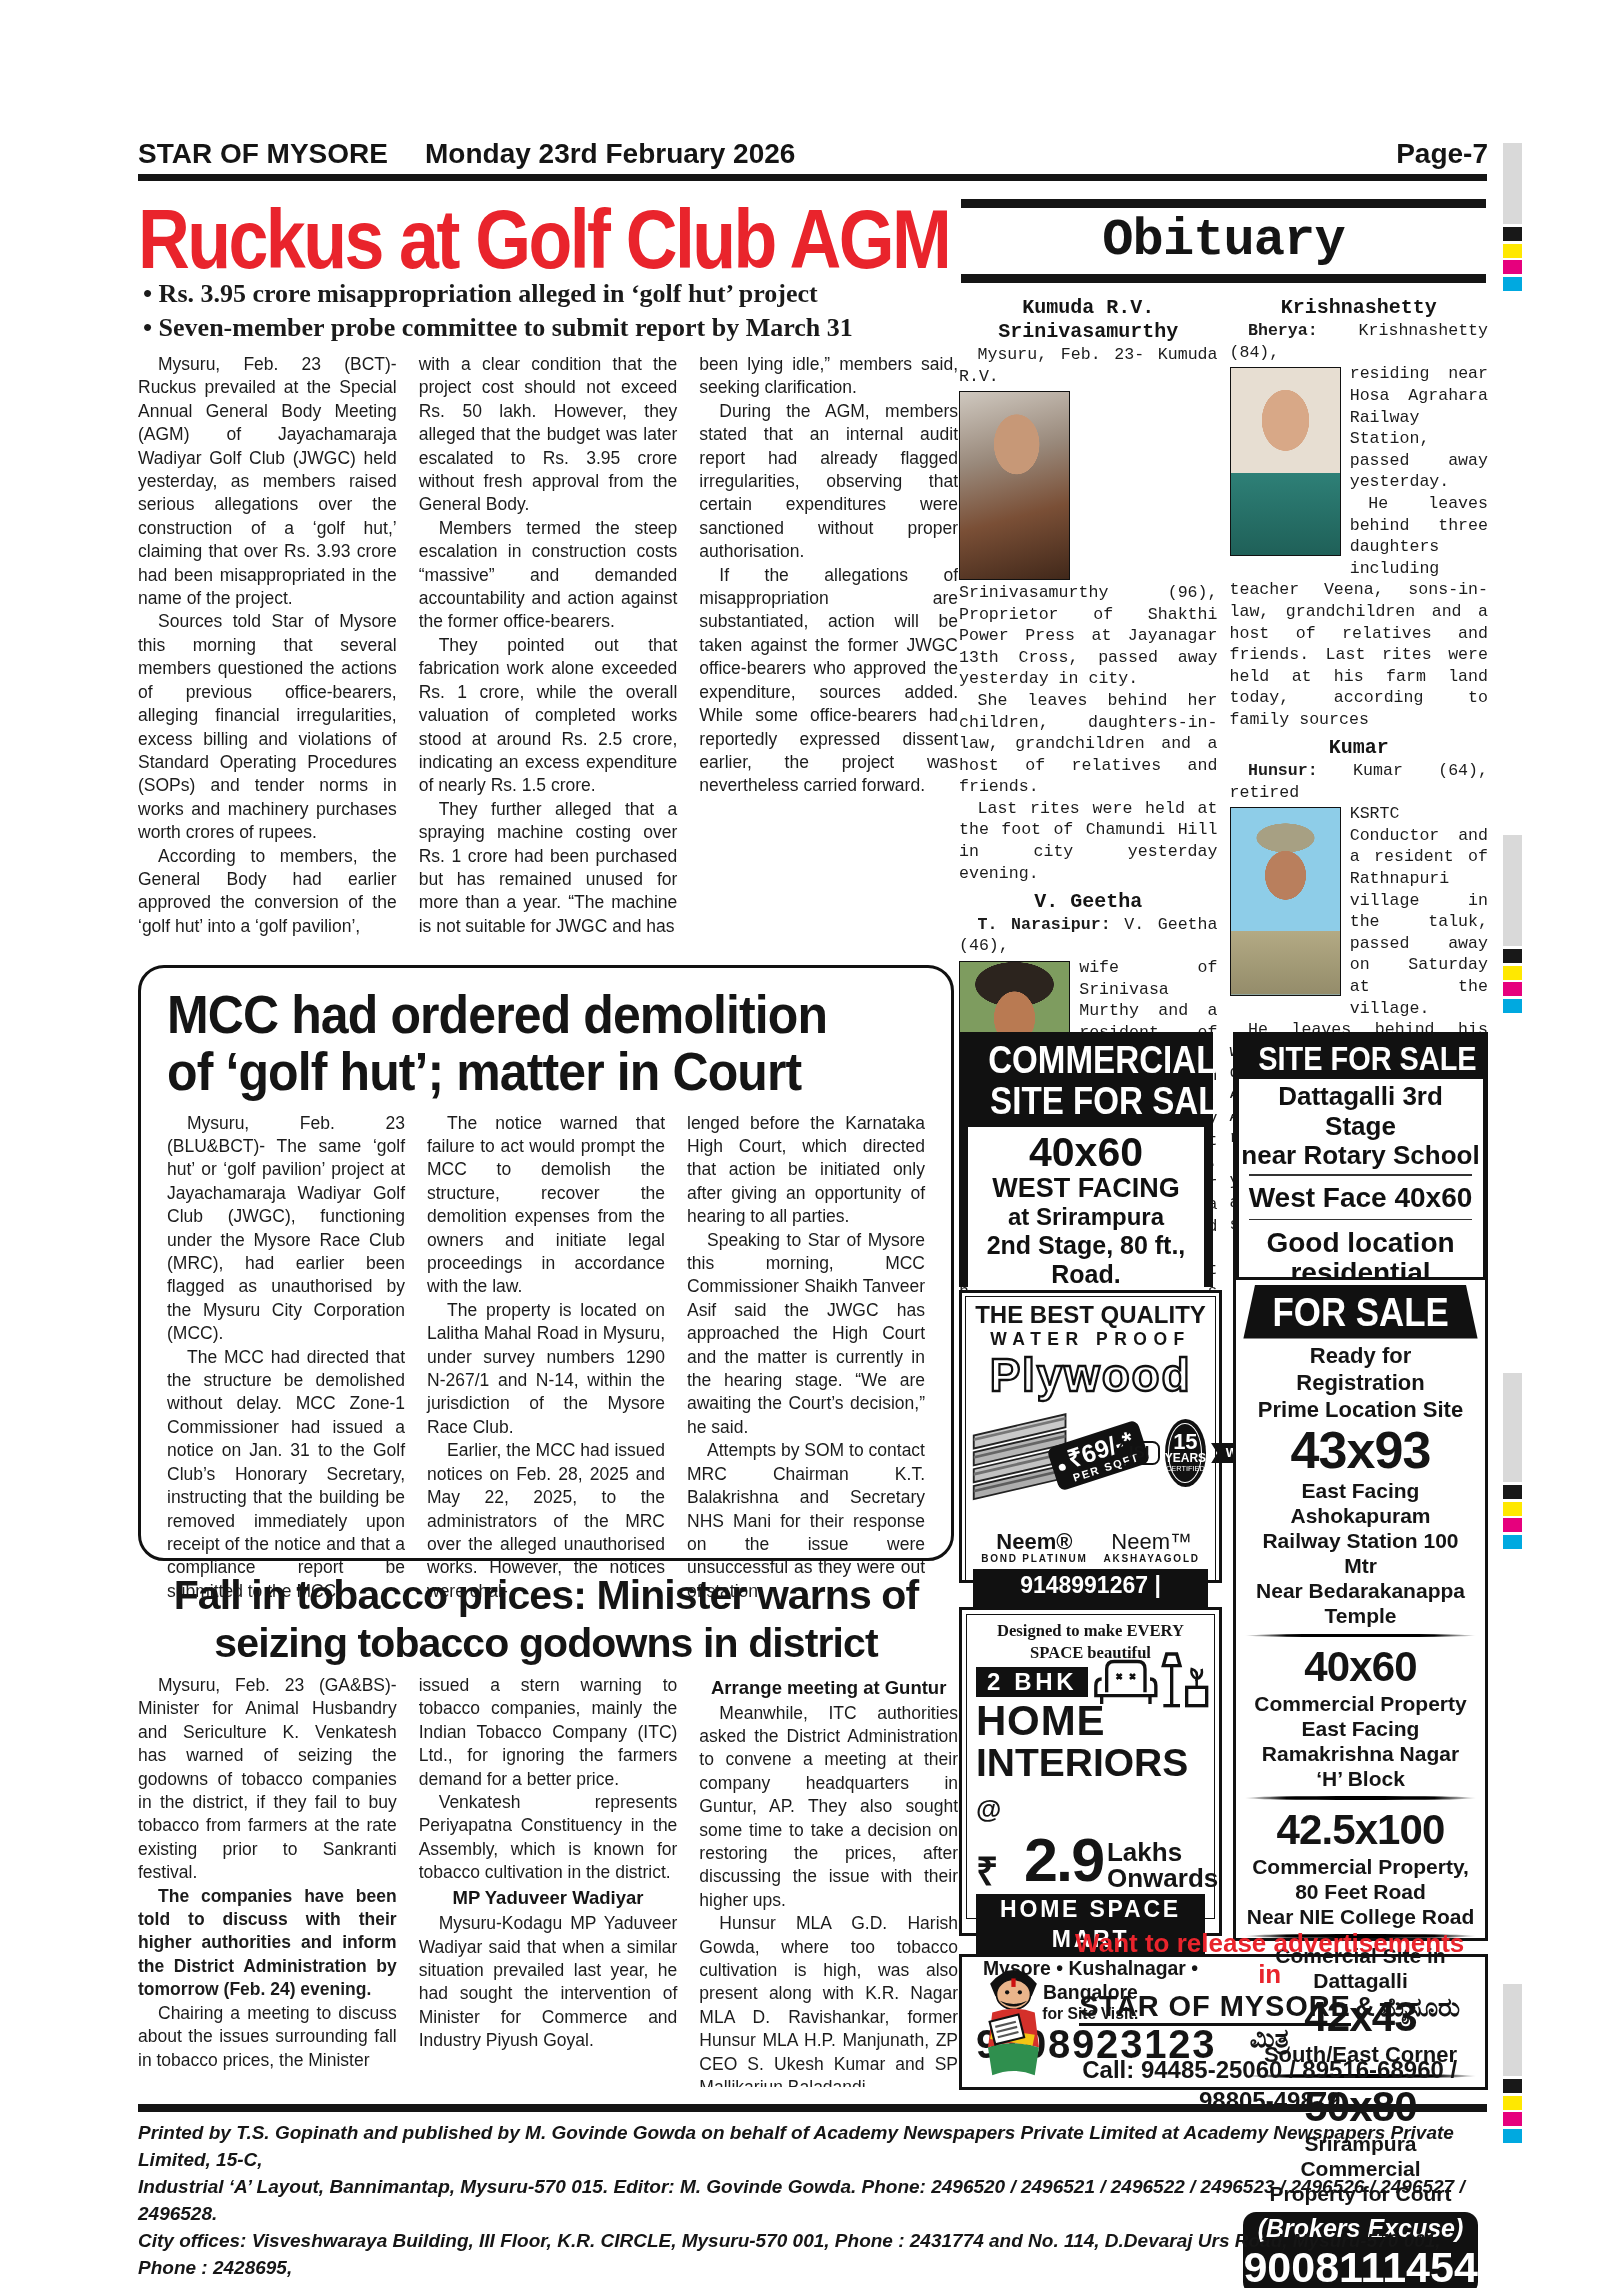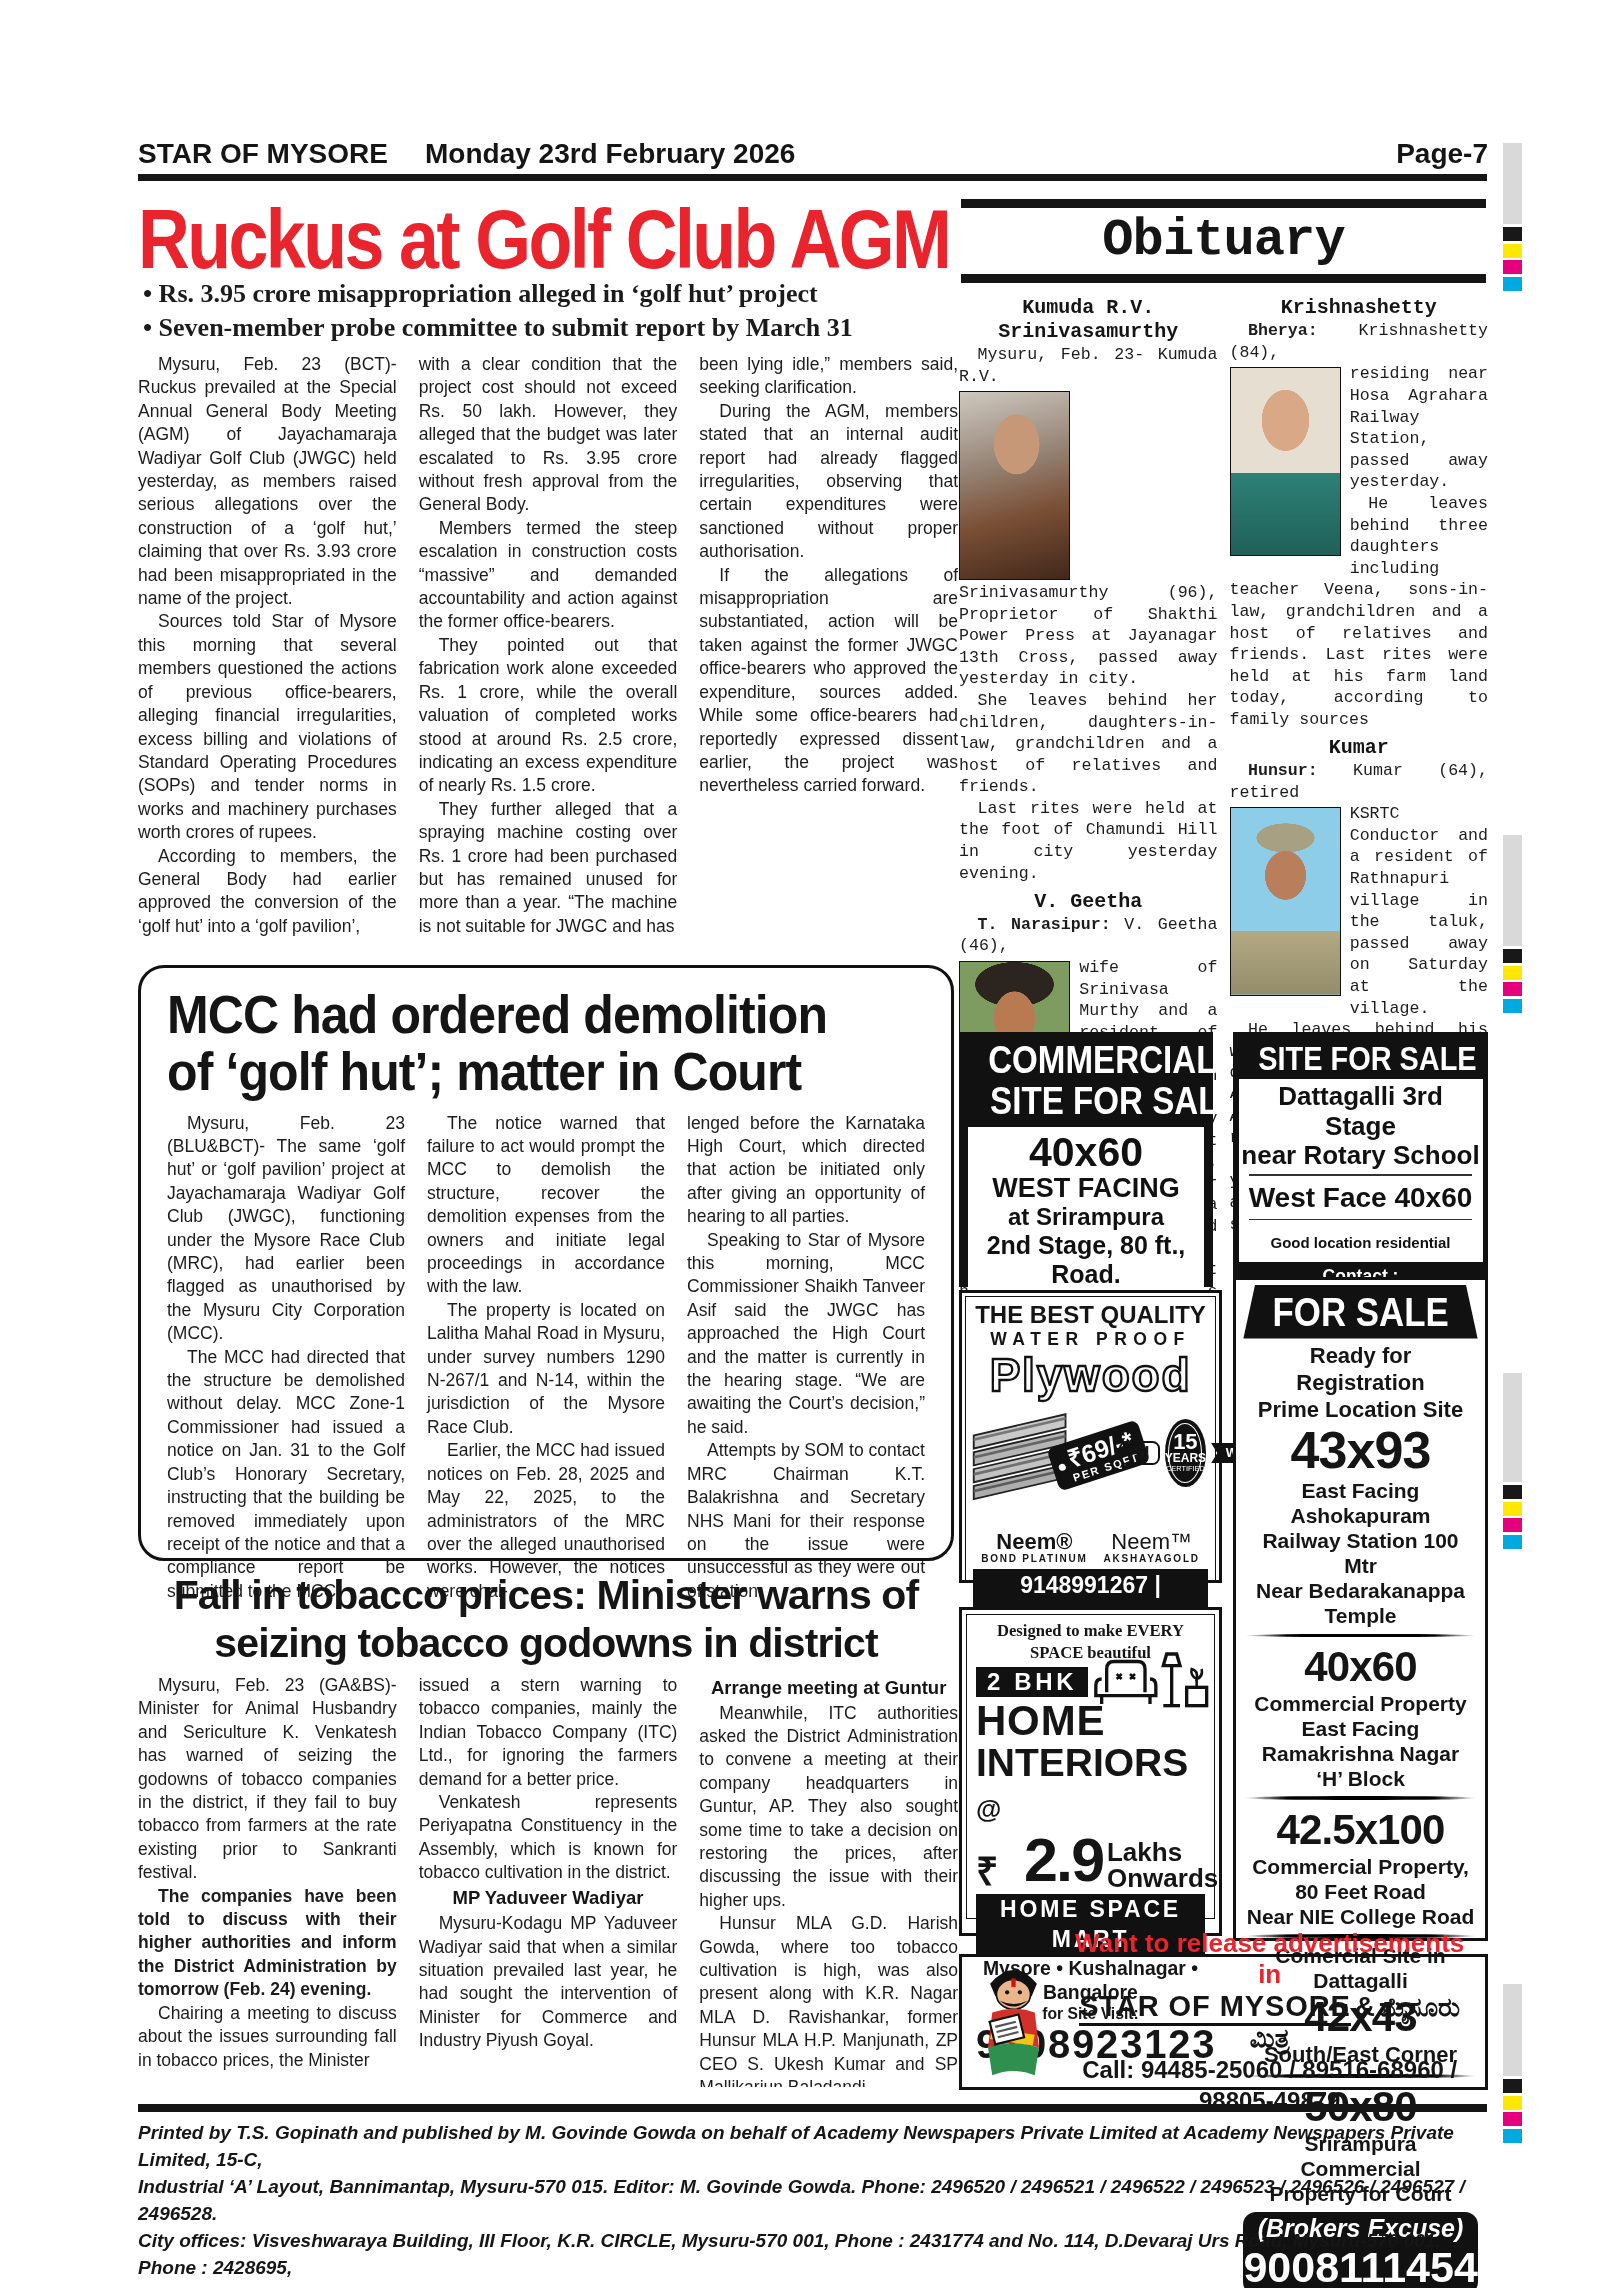--- a/index.html
+++ b/index.html
@@ -60,21 +60,21 @@
   .ca-loc{font-size:24px;font-weight:bold;line-height:28px;}
   .ca-det{font-size:25px;font-weight:bold;line-height:29.5px;}
   .ca-call{font-size:29px;font-weight:bold;line-height:37px;}
   .ca-call .lbl{font-size:22px;}
   
   .sa{background:#111;text-align:center;padding:5.5px;}
   .sa-t{color:#fff;font-size:34px;font-weight:bold;line-height:41px;}
   .sa-body{background:#fff;color:#111;padding:3.7px 1.8px;}
   .sa-l1{font-size:26px;font-weight:bold;line-height:29.5px;}
   .sa-l3{font-size:28px;font-weight:bold;line-height:35px;}
-  .sa-l4{font-size:15px;font-weight:bold;line-height:29.5px;margin-top:8px;}
+  .sa-l4{font-size:28px;font-weight:bold;line-height:29.5px;margin-top:8px;}
   .sa-div{height:1.8px;background:#333;margin:3.7px 9.2px;}
   .sa-c{color:#fff;font-size:17.5px;font-weight:bold;line-height:22px;margin-top:3.7px;}
   .sa-p{color:#fff;font-size:23px;font-weight:bold;line-height:28px;}
   
   .fs{background:#fff;border:3.7px solid #111;text-align:center;padding:4.6px 7.4px;}
   .fs-banner{background:#111;color:#fff;clip-path:polygon(5% 0,95% 0,100% 100%,0 100%);
              font-size:41px;font-weight:bold;line-height:54px;}
   .fs-sub{font-size:22px;font-weight:bold;line-height:27px;}
   .fs-size1{font-size:52px;font-weight:bold;line-height:55px;letter-spacing:-0.9px;}
   .fs-size2{font-size:42px;font-weight:bold;line-height:48px;letter-spacing:-0.9px;}

